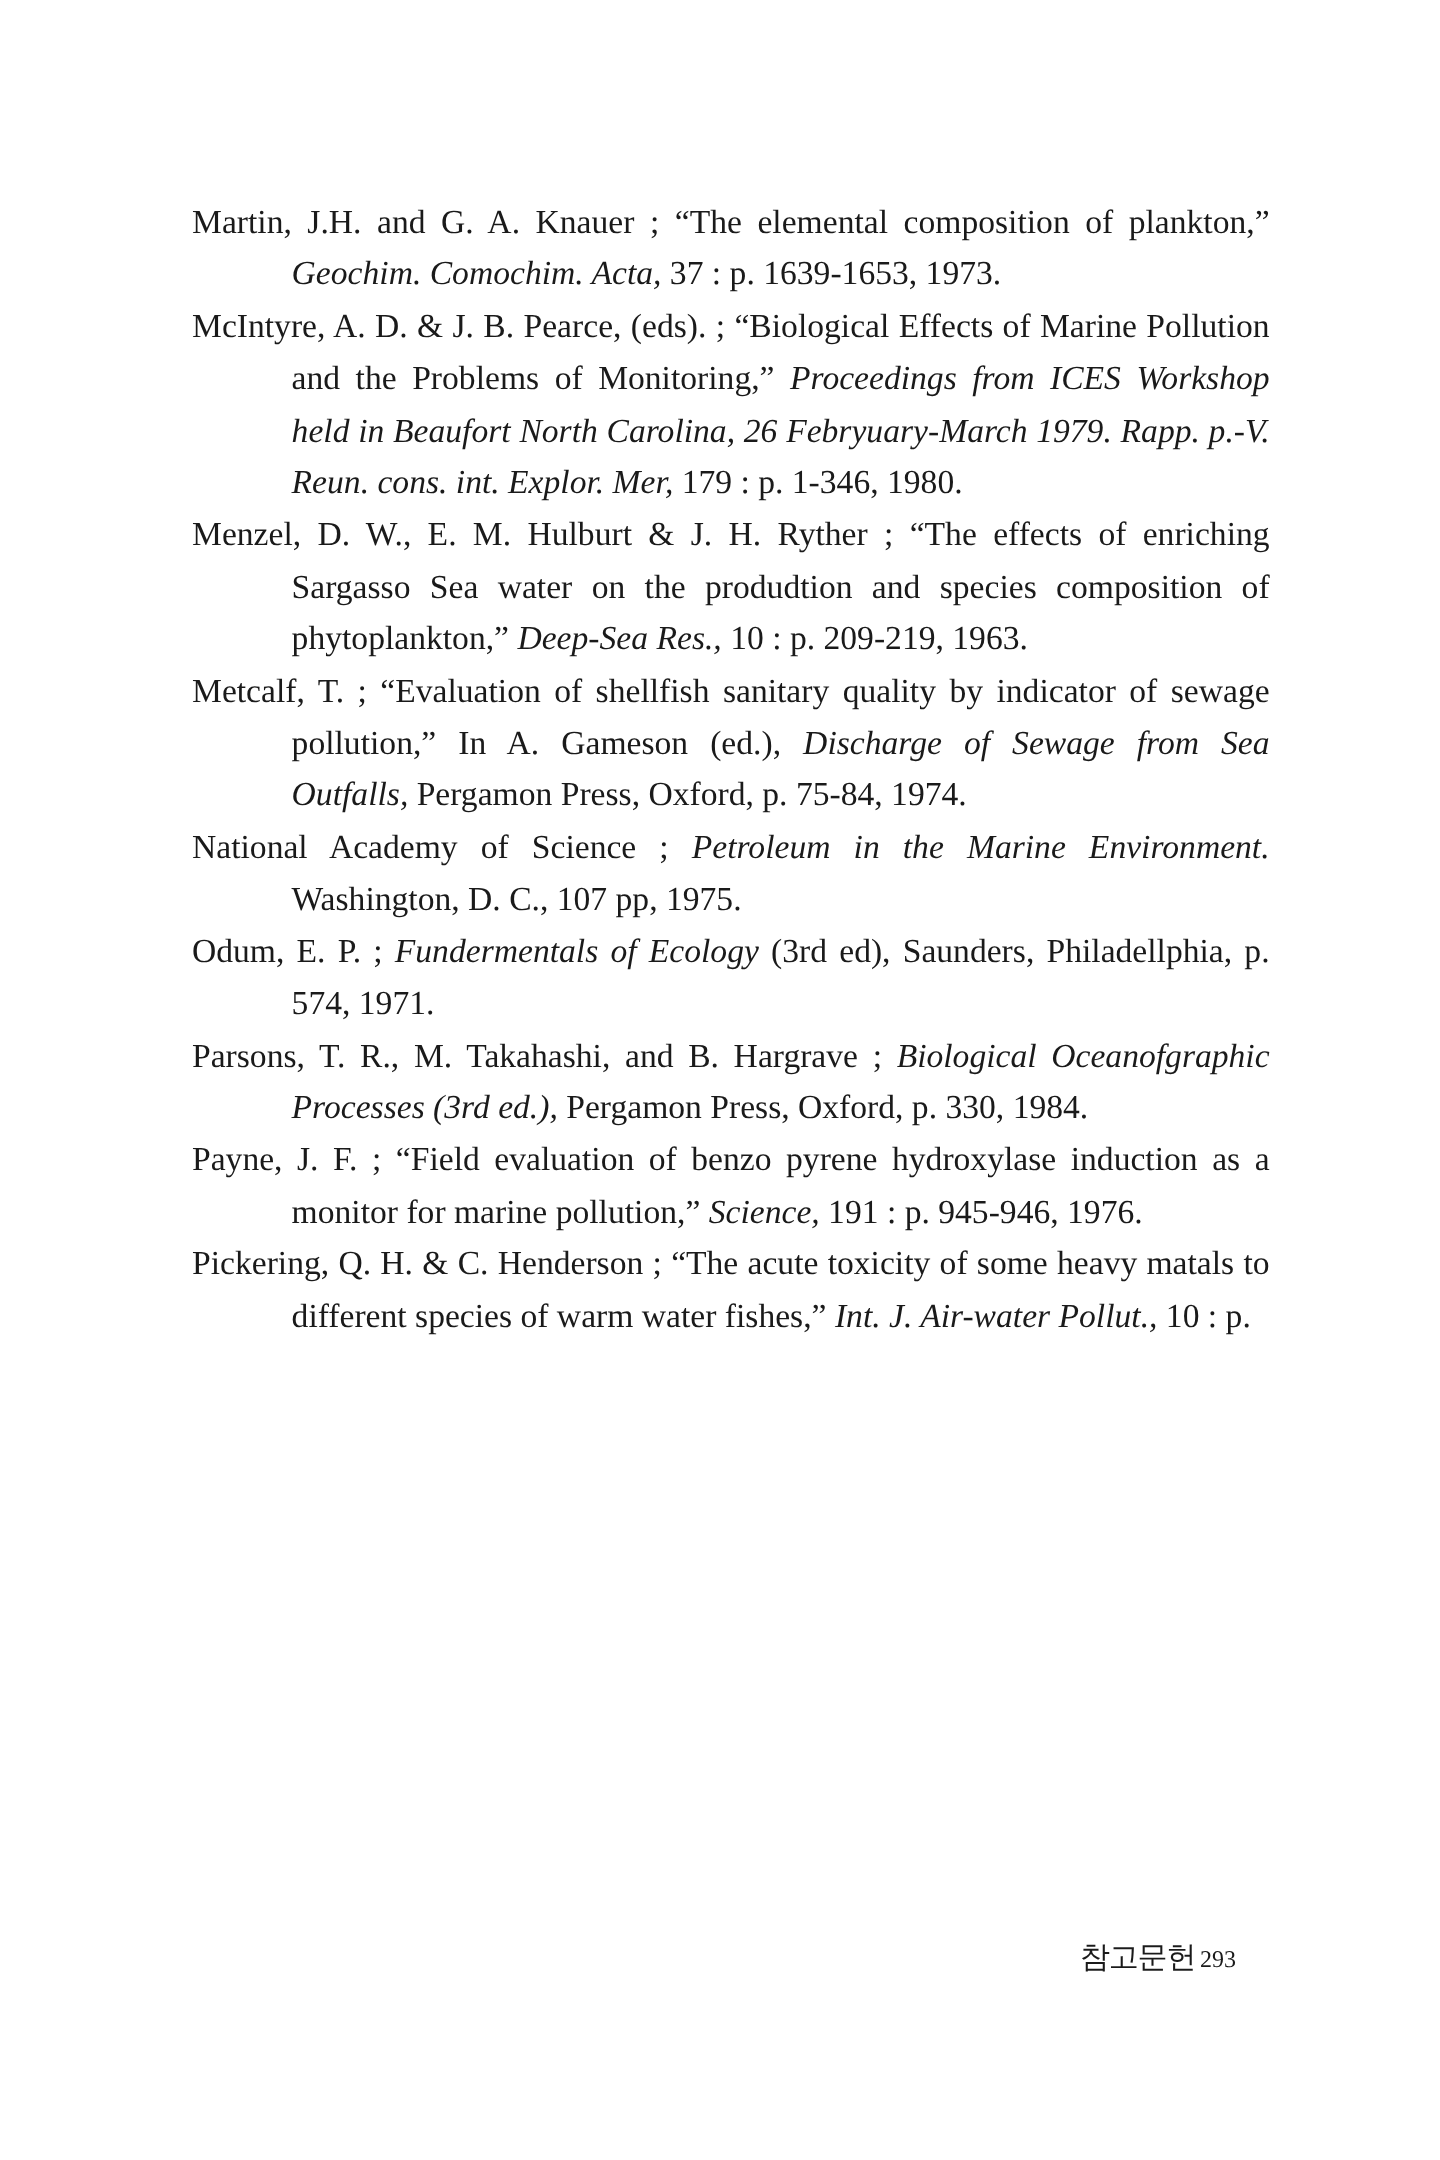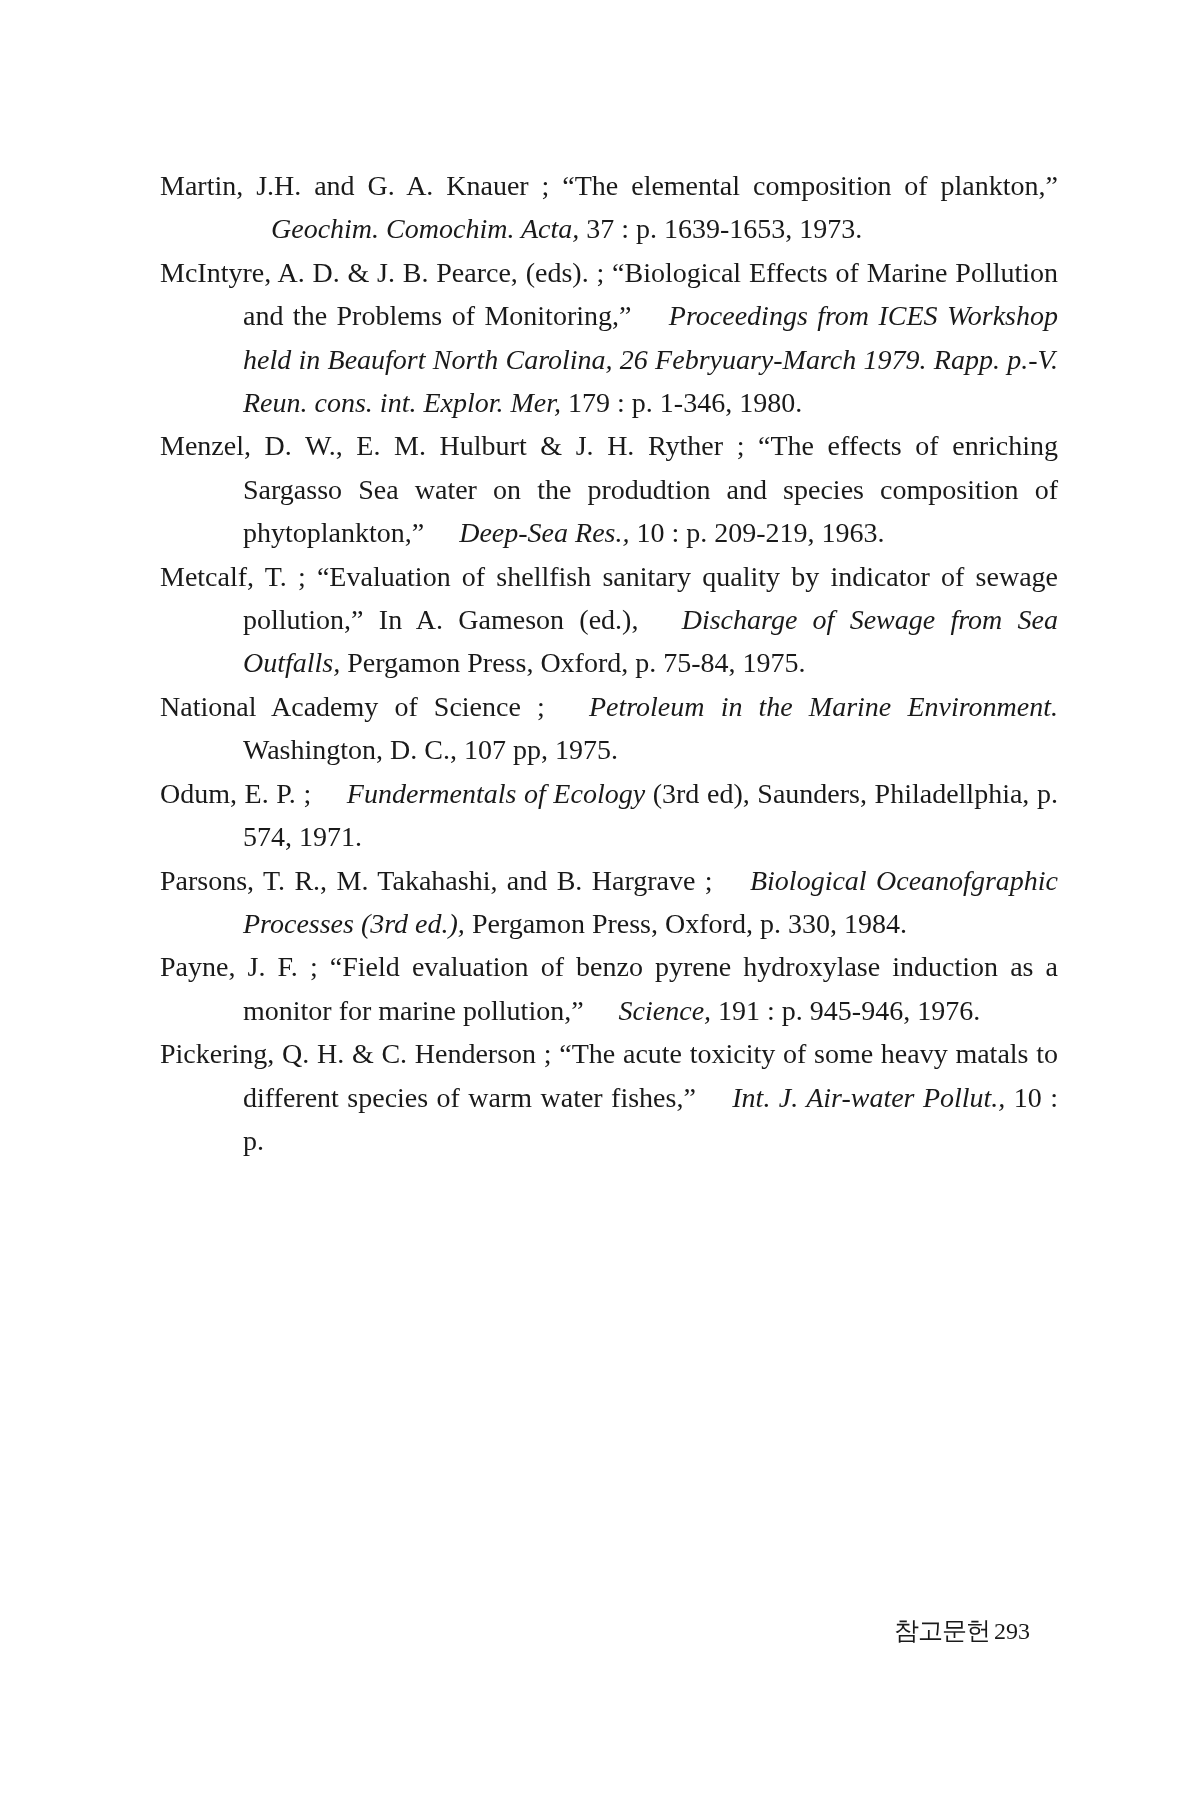--- a/index.html
+++ b/index.html
@@ -29,51 +29,50 @@
     .ref-entry {
       font-size: 28px;
       line-height: 43.4px;
       padding-left: 83px;
       text-indent: -83px;
       text-align: justify;
       margin: 0;
     }
     .ref-entry i {
       font-style: italic;
-      margin-left: 28px;
     }
     .footer {
       position: absolute;
       top: 1614px;
       right: 170px;
       font-size: 26px;
       display: flex;
       align-items: baseline;
       gap: 4px;
       color: #1a1a1a;
     }
     .footer .section-label {
       font-family: "DejaVu Sans", sans-serif;
       font-size: 25px;
       letter-spacing: -1px;
     }
     .footer .page-number {
       font-family: "Liberation Serif", serif;
-      font-size: 24px;
+      font-size: 20px;
     }
   </style>
 </head>
 <body>
 
 <div class="page">
   <ul class="ref-list" id="ref-list">
       <li class="ref-entry"><span>Martin, J.H. and G. A. Knauer ; “The elemental composition of plankton,” </span><i>Geochim. Comochim. Acta,</i><span> 37 : p. 1639-1653, 1973.</span></li>
       <li class="ref-entry"><span>McIntyre, A. D. &amp; J. B. Pearce, (eds). ; “Biological Effects of Marine Pollution and the Problems of Monitoring,” </span><i>Proceedings from ICES Workshop held in Beaufort North Carolina, 26 Febryuary-March 1979. Rapp. p.-V. Reun. cons. int. Explor. Mer,</i><span> 179 : p. 1-346, 1980.</span></li>
       <li class="ref-entry"><span>Menzel, D. W., E. M. Hulburt &amp; J. H. Ryther ; “The effects of enriching Sargasso Sea water on the produdtion and species composition of phytoplankton,” </span><i>Deep-Sea Res.,</i><span> 10 : p. 209-219, 1963.</span></li>
-      <li class="ref-entry"><span>Metcalf, T. ; “Evaluation of shellfish sanitary quality by indicator of sewage pollution,” In A. Gameson (ed.), </span><i>Discharge of Sewage from Sea Outfalls,</i><span> Pergamon Press, Oxford, p. 75-84, 1975.</span></li>
+      <li class="ref-entry"><span>Metcalf, T. ; “Evaluation of shellfish sanitary quality by indicator of sewage pollution,” In A. Gameson (ed.), </span><i>Discharge of Sewage from Sea Outfalls,</i><span> Pergamon Press, Oxford, p. 75-84, 1974.</span></li>
       <li class="ref-entry"><span>National Academy of Science ; </span><i>Petroleum in the Marine Environment.</i><span> Washington, D. C., 107 pp, 1975.</span></li>
       <li class="ref-entry"><span>Odum, E. P. ; </span><i>Fundermentals of Ecology</i><span> (3rd ed), Saunders, Philadellphia, p. 574, 1971.</span></li>
       <li class="ref-entry"><span>Parsons, T. R., M. Takahashi, and B. Hargrave ; </span><i>Biological Oceanofgraphic Processes (3rd ed.),</i><span> Pergamon Press, Oxford, p. 330, 1984.</span></li>
       <li class="ref-entry"><span>Payne, J. F. ; “Field evaluation of benzo pyrene hydroxylase induction as a monitor for marine pollution,” </span><i>Science,</i><span> 191 : p. 945-946, 1976.</span></li>
       <li class="ref-entry"><span>Pickering, Q. H. &amp; C. Henderson ; “The acute toxicity of some heavy matals to different species of warm water fishes,” </span><i>Int. J. Air-water Pollut.,</i><span> 10 : p.</span></li>
     </ul>
 </div>
 
 <div class="footer">
   <span class="section-label">참고문헌</span>

